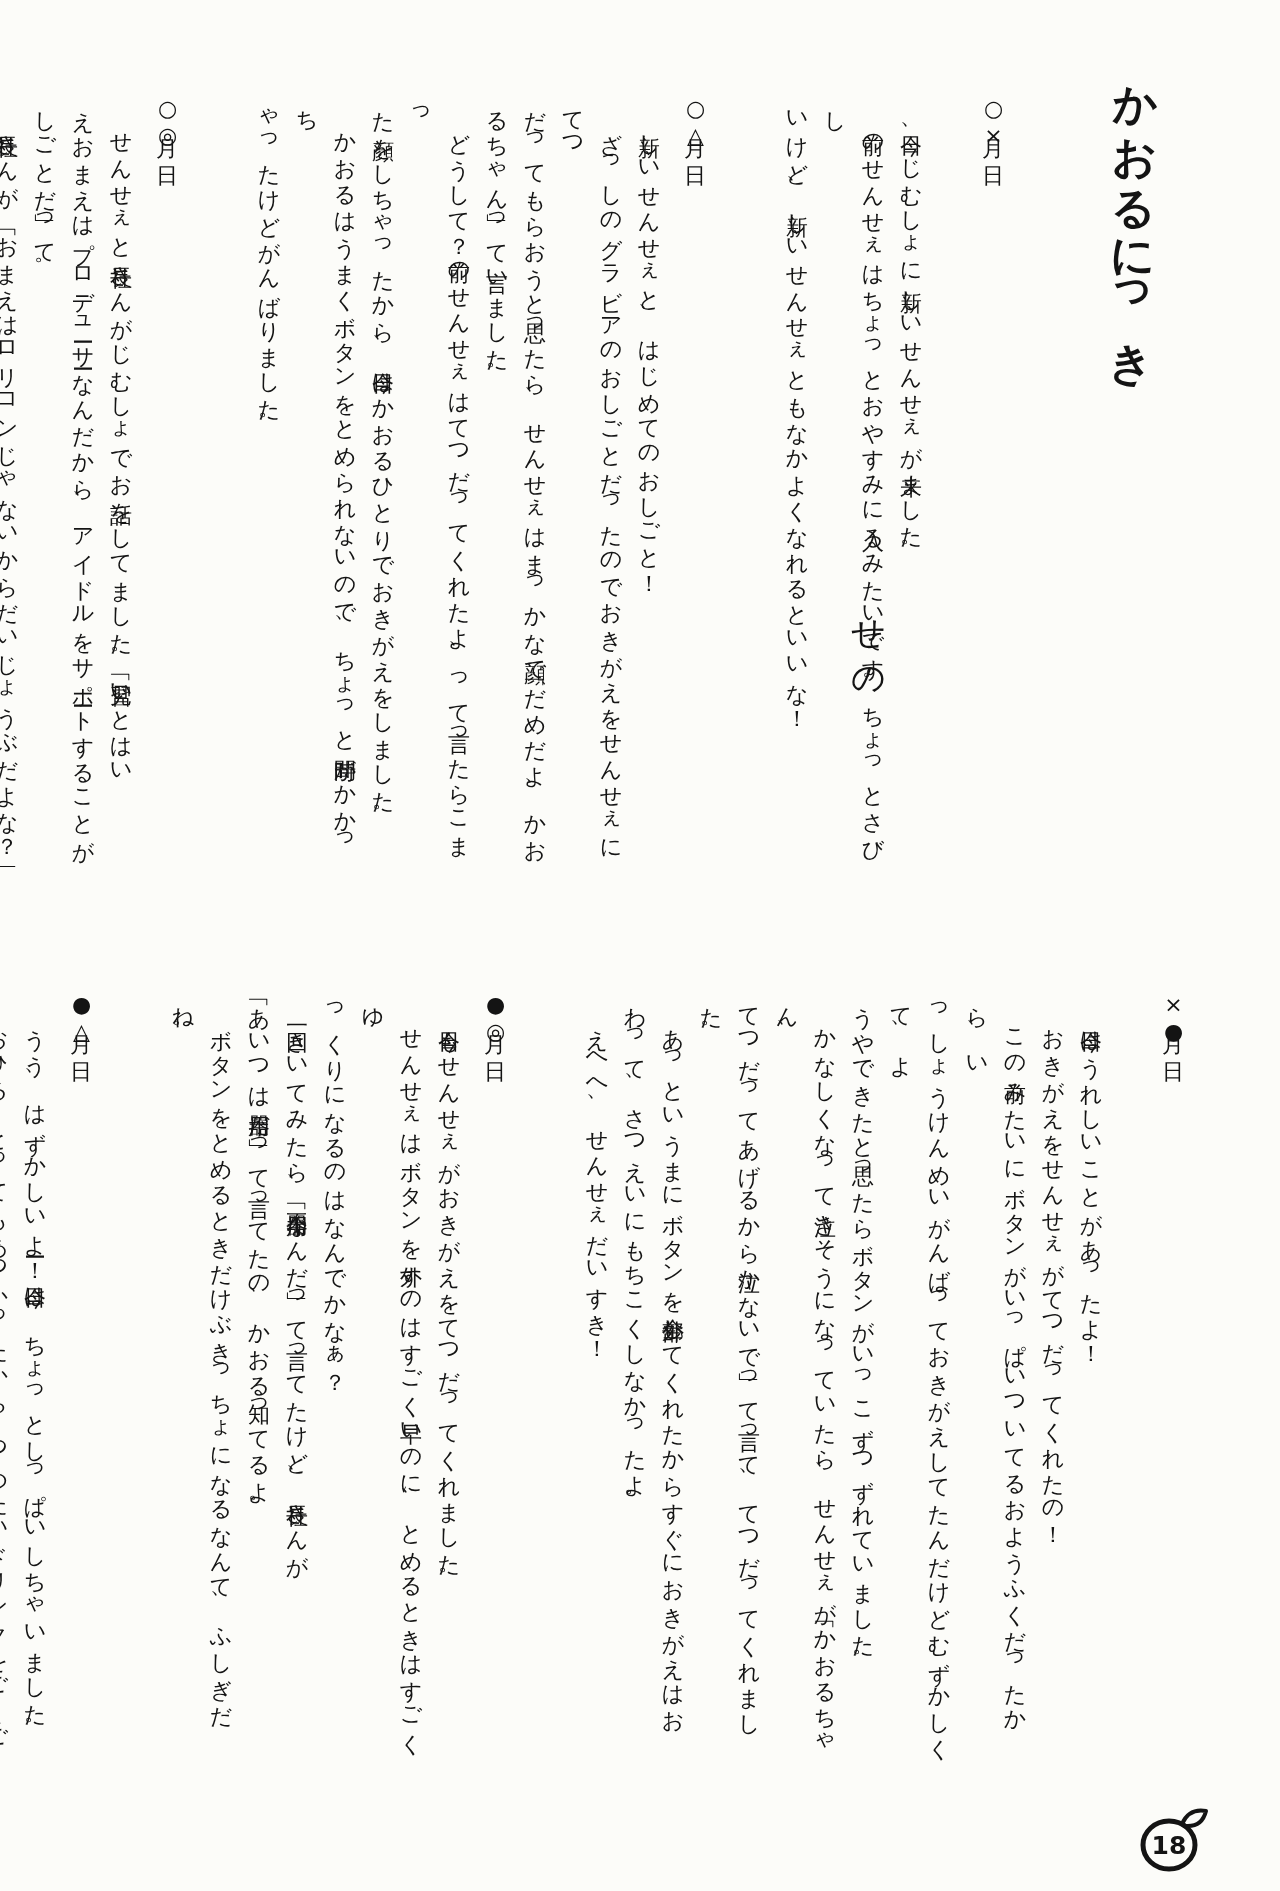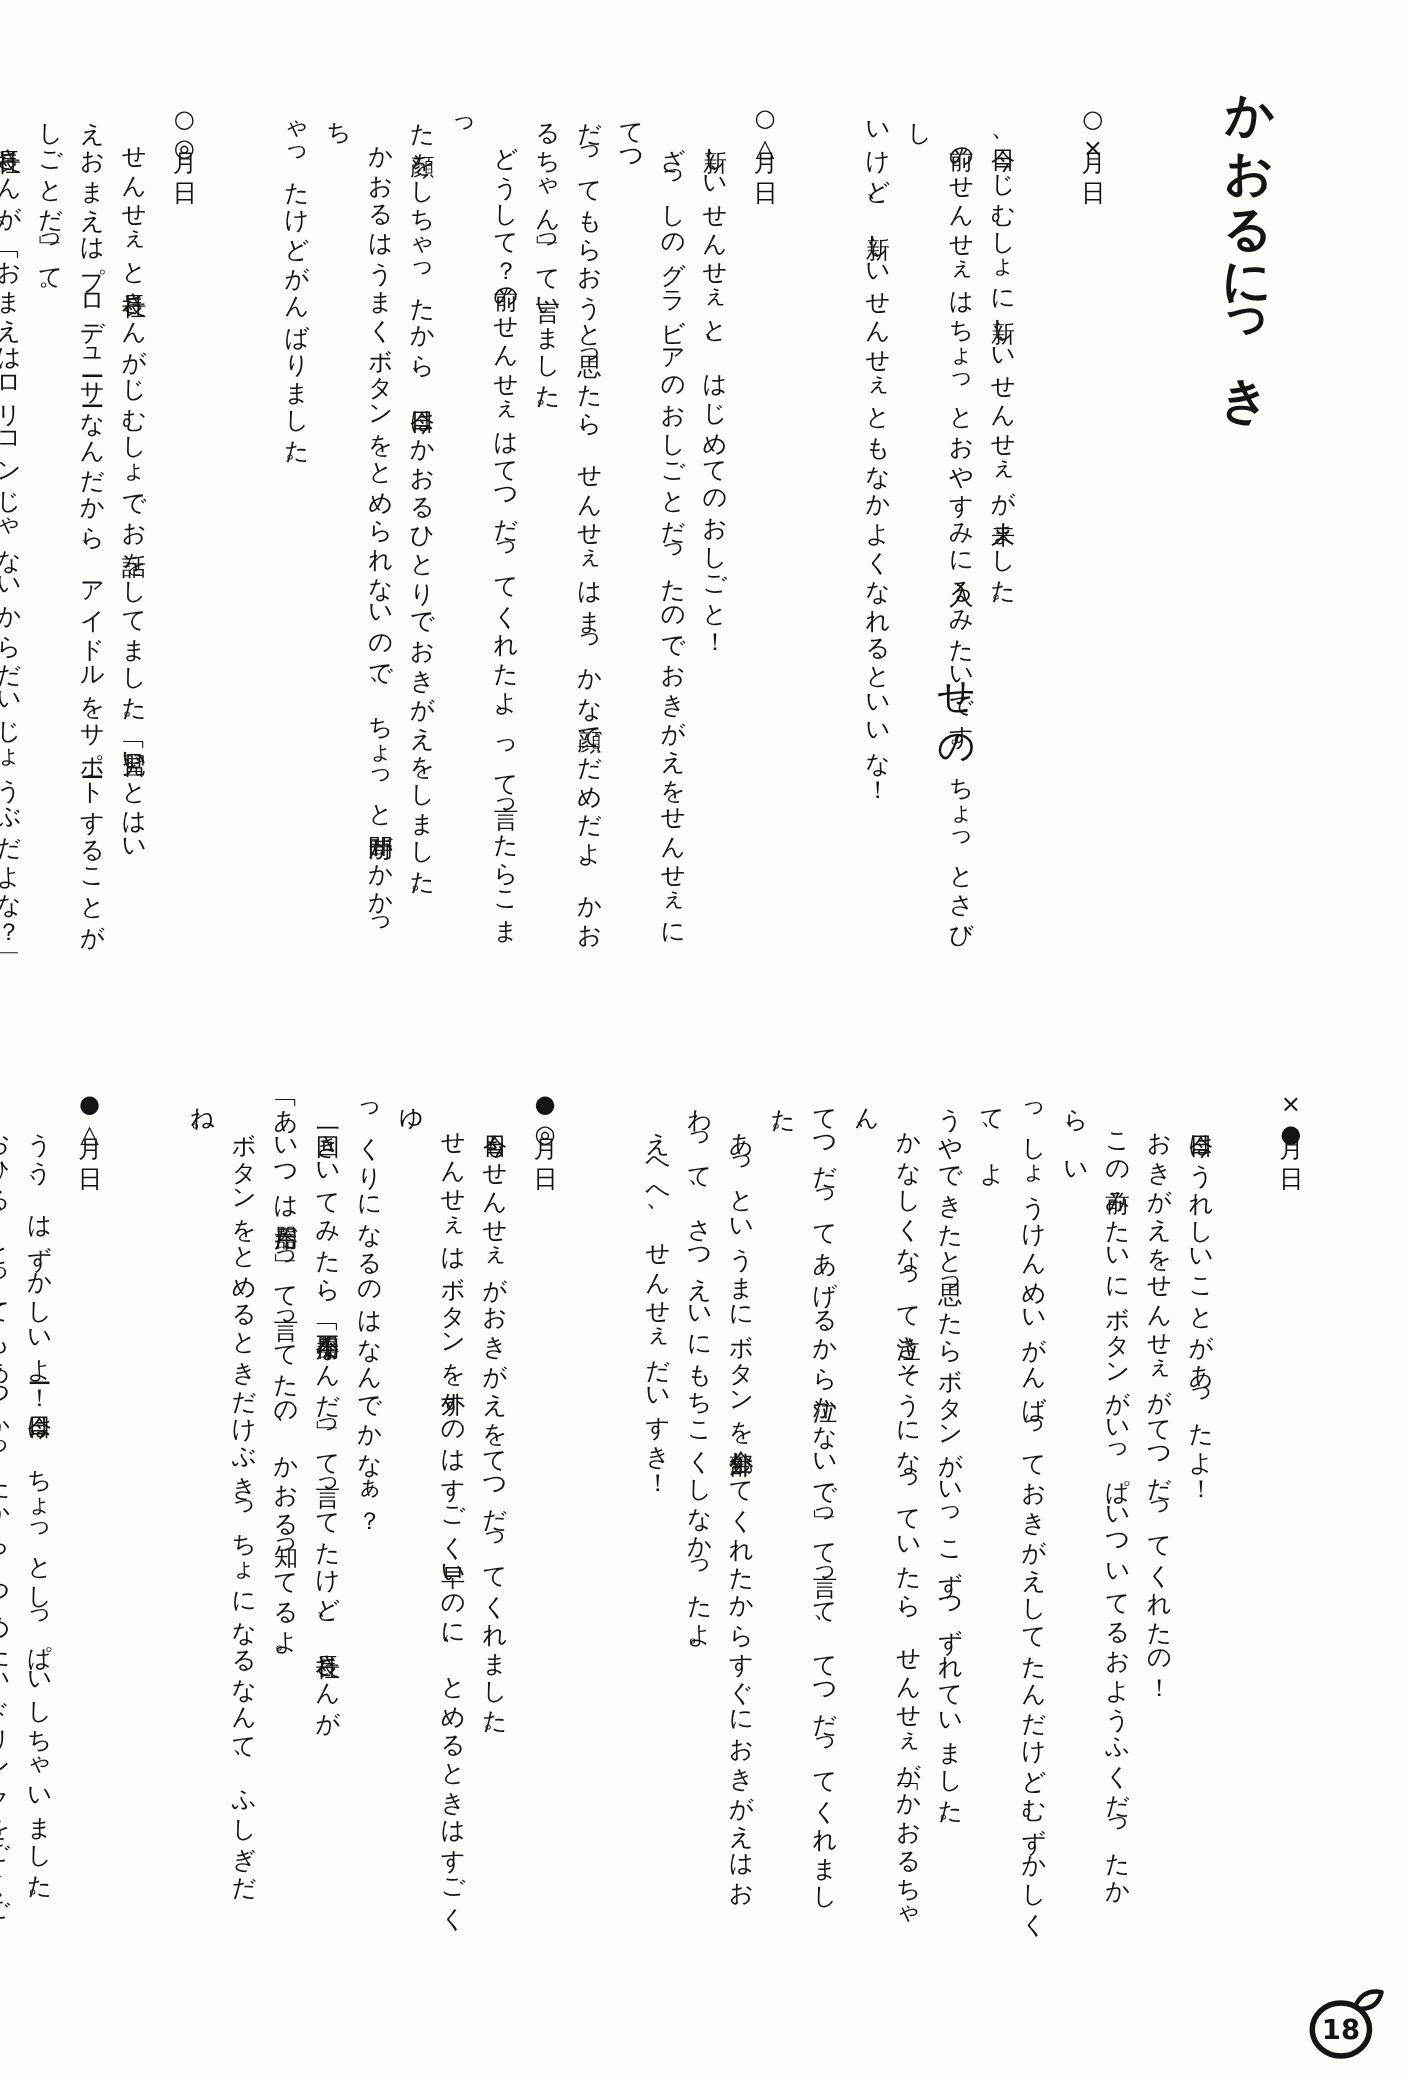--- a/index.html
+++ b/index.html
@@ -45,21 +45,21 @@
   #band-lower { top: 992px; right: 88px;  height: 766px; }
   .band p { margin: 0; padding: 0; }
   .entry { display: block; }
   .entry + .entry { margin-block-start: 64px; }
   .entry .date { margin-block-end: 8px; }
   .entry:first-child .date { margin-block-end: 44px; }
   .line.indent { text-indent: 1em; }
   .page-num {
     position: absolute;
     top: 1798px;
-    left: 1182px;
+    left: 1132px;
     width: 80px;
     height: 80px;
   }
   .page-num svg { display: block; }
   .page-num text {
     font-family: "DejaVu Sans", "Liberation Sans", sans-serif;
     font-weight: bold;
   }
 </style>
 </head>

